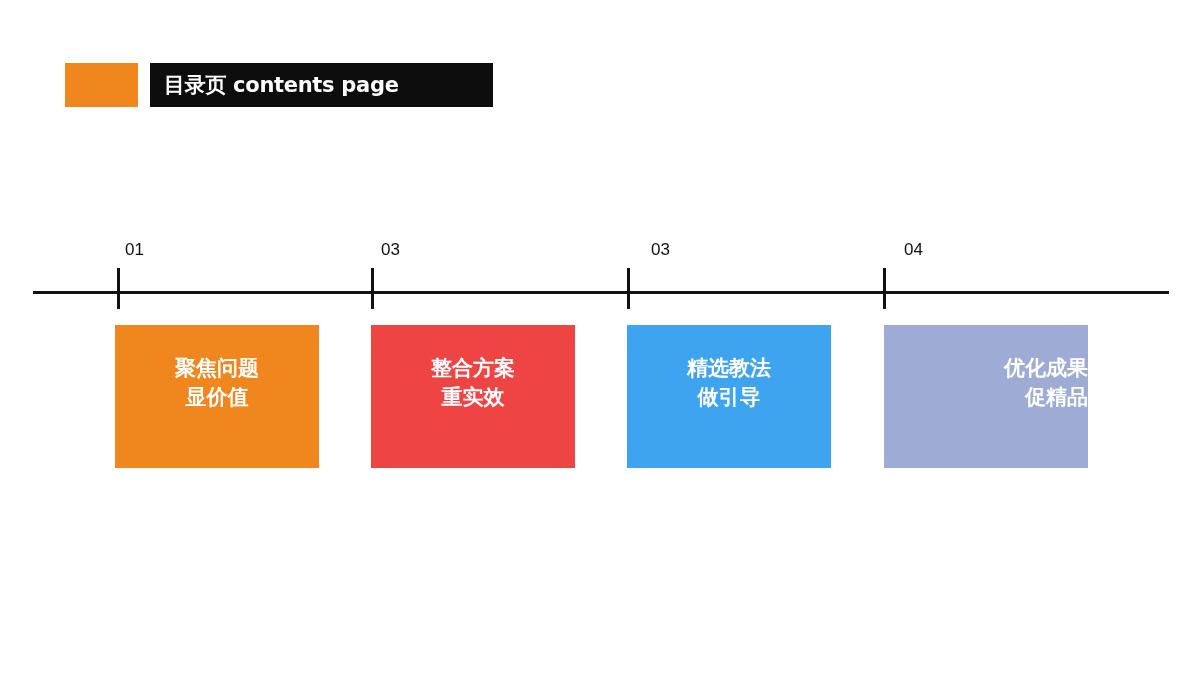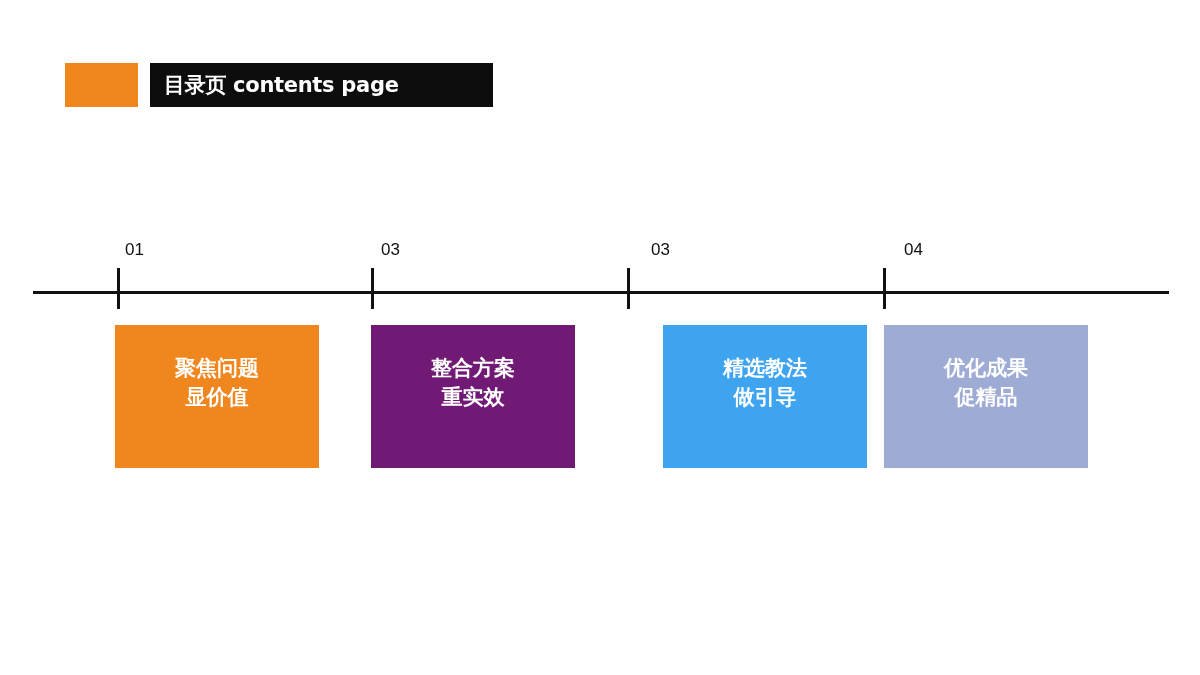--- a/index.html
+++ b/index.html
@@ -39,24 +39,24 @@
 
 <div class="tick-label" style="left:125px">01</div>
 <div class="tick-label" style="left:381px">03</div>
 <div class="tick-label" style="left:651px">03</div>
 <div class="tick-label" style="left:904px">04</div>
 
 <div class="card" style="left: 115px; background: rgb(239, 134, 30);">
   <span>聚焦问题</span>
   <span>显价值</span>
 </div>
-<div class="card" style="left: 371px; background: #701a75;">
+<div class="card" style="left: 371px; background: #ef4444;">
   <span>整合方案</span>
   <span>重实效</span>
 </div>
-<div class="card" style="left: 627px; background: rgb(63, 164, 240); margin-left: 36px;">
+<div class="card" style="left: 627px; background: rgb(63, 164, 240);">
   <span>精选教法</span>
   <span>做引导</span>
 </div>
-<div class="card" style="left: 884px; background: rgb(158, 172, 213);">
+<div class="card" style="left: 884px; background: rgb(158, 172, 213); align-items: flex-end;">
   <span>优化成果</span>
   <span>促精品</span>
 </div>
 
 </body></html>

